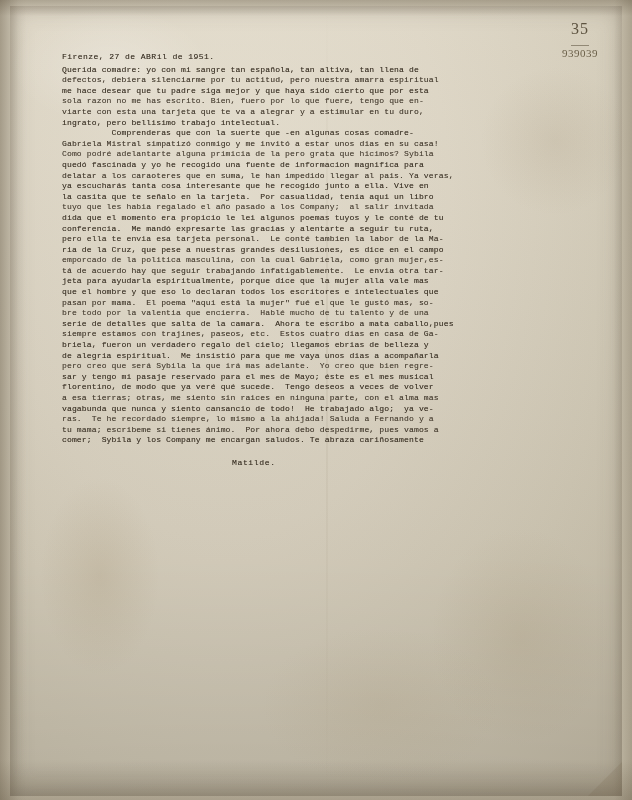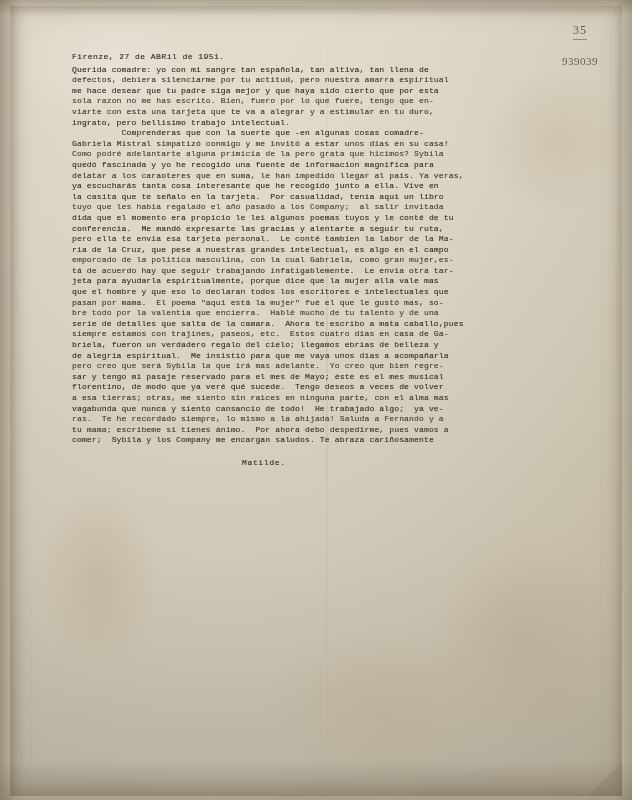--- a/index.html
+++ b/index.html
@@ -65,37 +65,37 @@
   .archive-marks {
     position: absolute;
     right: 24px;
     top: 14px;
     text-align: center;
     color: #6a5f46;
     font-family: "Liberation Serif", serif;
     line-height: 1.15;
   }
   .archive-num {
-    font-size: 12px;
+    font-size: 16px;
     letter-spacing: 1px;
     border-bottom: 1px solid rgba(90,78,58,0.55);
-    padding-bottom: 1px;
+    padding-bottom: 7px;
     display: inline-block;
     color: #5d5340;
   }
   .archive-code {
     font-size: 11px;
     letter-spacing: 0.5px;
-    margin-top: 15px;
+    margin-top: 1px;
     color: #6b6049;
   }
   
   .typed {
     position: absolute;
-    left: 62px;
+    left: 52px;
     top: 46px;
     width: 500px;
     color: #3b3226;
     font-size: 8.1px;
     line-height: 10.6px;
     letter-spacing: 0.1px;
     text-align: justify;
     text-shadow: 0 0 0.6px rgba(60,50,38,0.45);
   }
   .line { white-space: pre-wrap; }
@@ -155,21 +155,21 @@
       <div class="line">Gabriela Mistral simpatizó conmigo y me invitó a estar unos dias en su casa!</div>
       <div class="line">Como podré adelantarte alguna primicia de la pero grata que hicimos? Sybila</div>
       <div class="line">quedó fascinada y yo he recogido una fuente de informacion magnifica para</div>
       <div class="line">delatar a los caraoteres que en suma, le han impedido llegar al pais. Ya veras,</div>
       <div class="line">ya escucharás tanta cosa interesante que he recogido junto a ella. Vive en</div>
       <div class="line">la casita que te señalo en la tarjeta.  Por casualidad, tenía aqui un libro</div>
       <div class="line">tuyo que les habia regalado el año pasado a los Company;  al salir invitada</div>
       <div class="line">dida que el momento era propicio le lei algunos poemas tuyos y le conté de tu</div>
       <div class="line">conferencia.  Me mandó expresarte las gracias y alentarte a seguir tu ruta,</div>
       <div class="line">pero ella te envia esa tarjeta personal.  Le conté tambien la labor de la Ma-</div>
-      <div class="line">ria de la Cruz, que pese a nuestras grandes intelectual, es algo en el campo</div>
+      <div class="line">ria de la Cruz, que pese a nuestras grandes desilusiones, es dice en el campo</div>
       <div class="line">emporcado de la politica masculina, con la cual Gabriela, como gran mujer,es-</div>
       <div class="line">tá de acuerdo hay que seguir trabajando infatigablemente.  Le envia otra tar-</div>
       <div class="line">jeta para ayudarla espiritualmente, porque dice que la mujer alla vale mas</div>
       <div class="line">que el hombre y que eso lo declaran todos los escritores e intelectuales que</div>
       <div class="line">pasan por mama.  El poema "aqui está la mujer" fué el que le gustó mas, so-</div>
       <div class="line">bre todo por la valentia que encierra.  Hablé mucho de tu talento y de una</div>
       <div class="line">serie de detalles que salta de la camara.  Ahora te escribo a mata caballo,pues</div>
       <div class="line">siempre estamos con trajines, paseos, etc.  Estos cuatro dias en casa de Ga-</div>
       <div class="line">briela, fueron un verdadero regalo del cielo; llegamos ebrias de belleza y</div>
       <div class="line">de alegria espiritual.  Me insistió para que me vaya unos dias a acompañarla</div>

